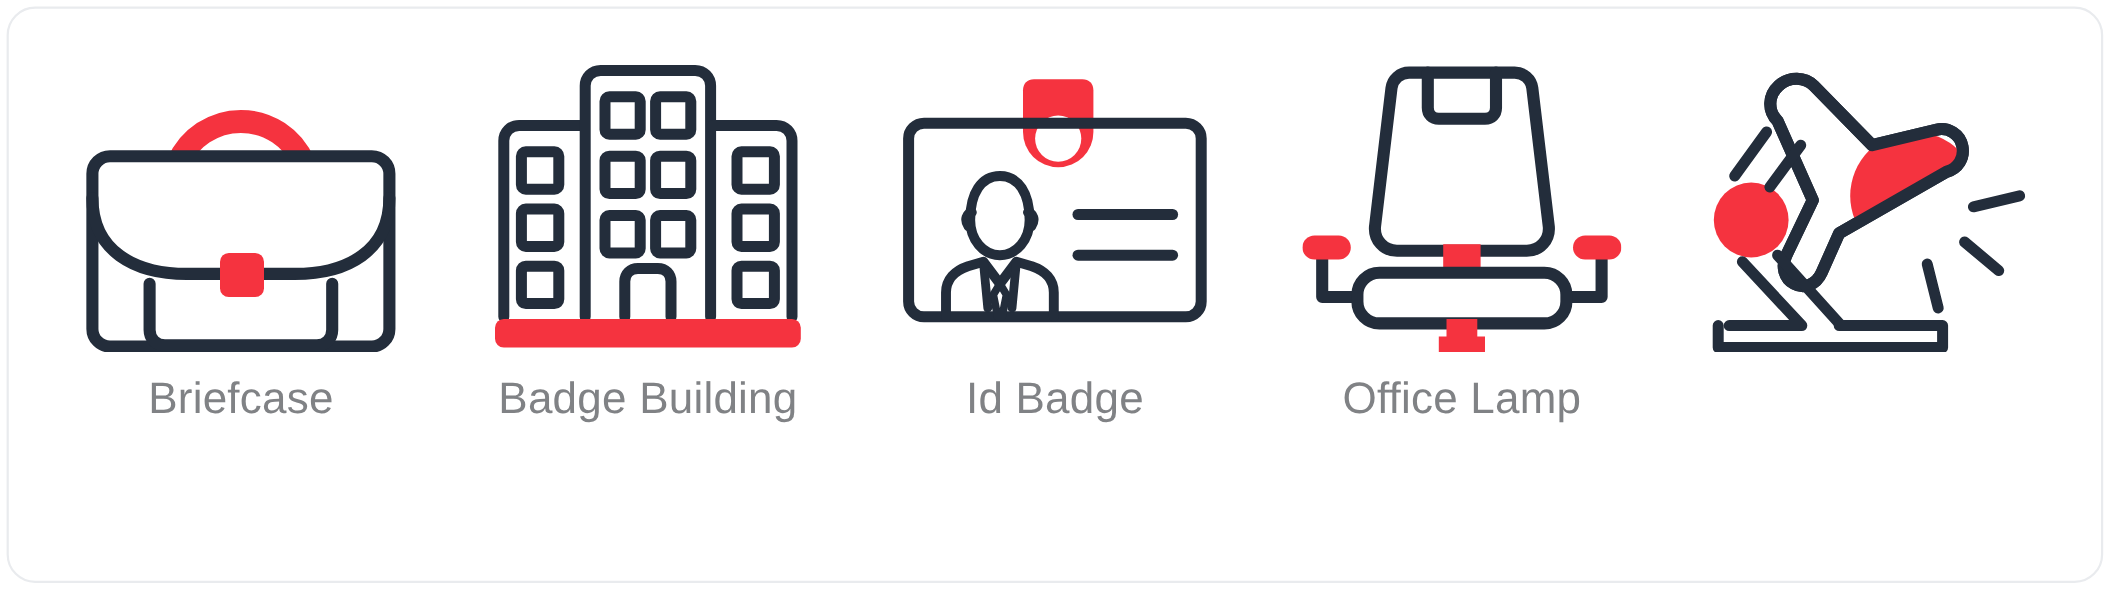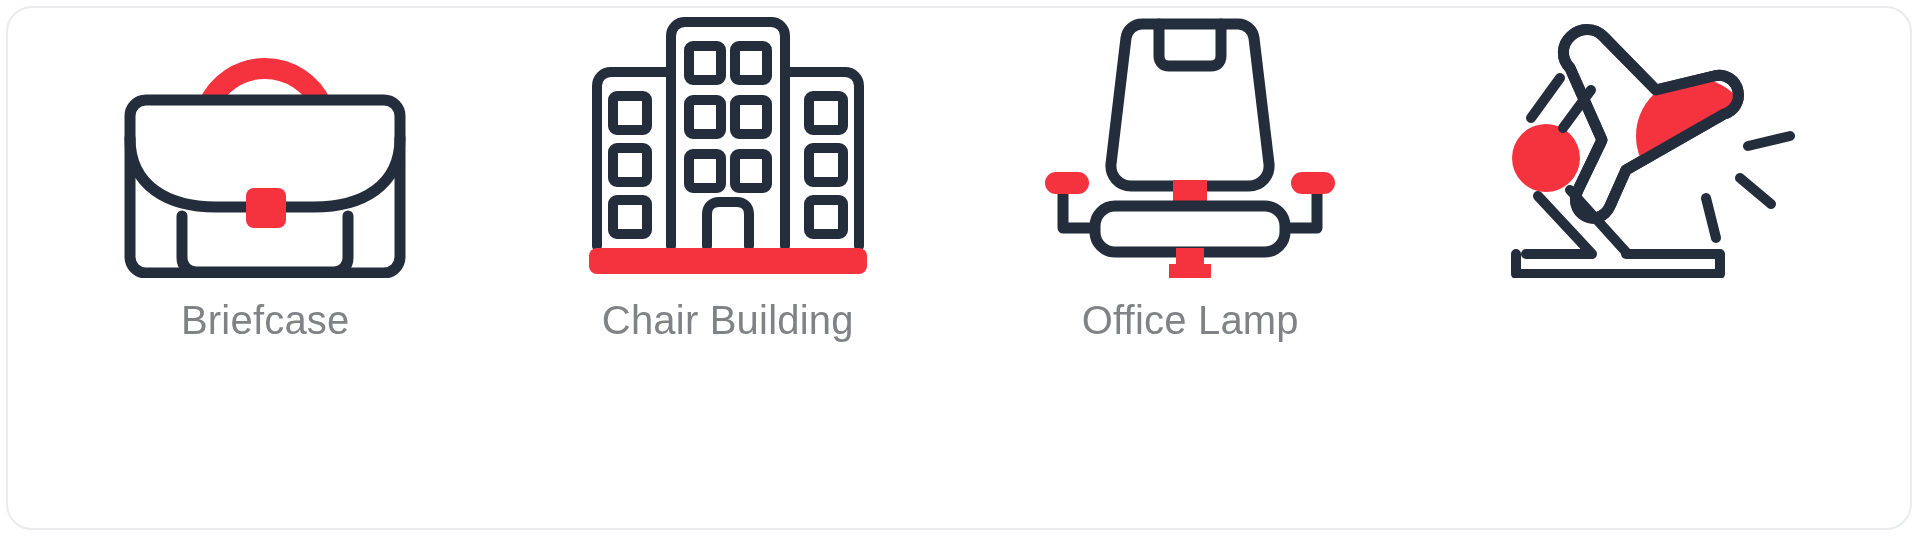--- a/index.html
+++ b/index.html
@@ -36,20 +36,21 @@
     justify-content: space-between;
     padding: 0 26px;
     box-sizing: border-box;
   }
   .icon-cell {
     flex: 1 1 0;
     display: flex;
     flex-direction: column;
     align-items: center;
     justify-content: flex-start;
+    padding-top: 42px;
   }
   .icon-art {
     width: 290px;
     height: 270px;
     display: block;
   }
   .icon-label {
     margin-top: 22px;
     font-size: 40px;
     line-height: 1;
@@ -100,23 +101,46 @@
 
         <path d="M124 238 L124 206 C124 199 129 194 136 194 L154 194 C161 194 166 199 166 206 L166 238" fill="none" stroke="#232d3b" stroke-width="10" stroke-linecap="round"></path>
 
         <path d="M276 238 L276 78 C276 70 270 64 262 64 L204 64" fill="none" stroke="#232d3b" stroke-width="10" stroke-linecap="round"></path>
         <rect x="226" y="88" width="34" height="34" rx="4" fill="none" stroke="#232d3b" stroke-width="10"></rect>
         <rect x="226" y="140" width="34" height="34" rx="4" fill="none" stroke="#232d3b" stroke-width="10"></rect>
         <rect x="226" y="192" width="34" height="34" rx="4" fill="none" stroke="#232d3b" stroke-width="10"></rect>
 
         <rect x="6" y="240" width="278" height="26" rx="8" ry="8" fill="#f5333f"></rect>
       </svg>
-      <div class="icon-label">Chair Building</div>
-    </div>
-
+      <div class="icon-label">Badge Building</div>
+    </div>
+
+    <div class="icon-cell">
+      <svg class="icon-art" viewBox="0 0 290 270">
+
+        <path d="M126 22 L170 22 C176 22 180 26 180 32 L180 70 A22 22 0 0 1 116 70 L116 32 C116 26 120 22 126 22 Z" fill="#f5333f"></path>
+        <circle cx="148" cy="76" r="21" fill="#ffffff"></circle>
+
+        <rect x="12" y="62" width="266" height="176" rx="14" ry="14" fill="none" stroke="#232d3b" stroke-width="10"></rect>
+
+        <path d="M68 150 C68 126 78 110 95 110 C112 110 122 126 122 150 C122 168 110 182 95 182 C80 182 68 168 68 150 Z" fill="none" stroke="#232d3b" stroke-width="9" stroke-linejoin="round"></path>
+
+        <path d="M70 143 C64 143 62 150 66 156 M120 143 C126 143 128 150 124 156" fill="none" stroke="#232d3b" stroke-width="8" stroke-linecap="round"></path>
+
+        <path d="M46 238 L46 216 C46 204 54 196 66 192 L80 188 L95 208 L110 188 L124 192 C136 196 144 204 144 216 L144 238" fill="none" stroke="#232d3b" stroke-width="9" stroke-linejoin="round" stroke-linecap="round"></path>
+
+        <path d="M95 208 L89 218 L93 238 L97 238 L101 218 Z" fill="none" stroke="#232d3b" stroke-width="7" stroke-linejoin="round"></path>
+
+        <path d="M80 188 L84 230 M110 188 L106 230" fill="none" stroke="#232d3b" stroke-width="8" stroke-linecap="round"></path>
+
+        <line x1="166" y1="145" x2="252" y2="145" stroke="#232d3b" stroke-width="10" stroke-linecap="round"></line>
+        <line x1="166" y1="182" x2="252" y2="182" stroke="#232d3b" stroke-width="10" stroke-linecap="round"></line>
+      </svg>
+      <div class="icon-label">Id Badge</div>
+    </div>
 
     <div class="icon-cell">
       <svg class="icon-art" viewBox="0 0 290 270">
 
         <path d="M97 16 L193 16 C201 16 208 22 209 30 L224 156 C225 168 216 178 204 178 L86 178 C74 178 65 168 66 156 L81 30 C82 22 89 16 97 16 Z" fill="#ffffff" stroke="#232d3b" stroke-width="11" stroke-linejoin="round"></path>
 
         <path d="M114 16 L114 48 C114 54 118 58 124 58 L166 58 C172 58 176 54 176 48 L176 16" fill="none" stroke="#232d3b" stroke-width="11" stroke-linejoin="round" stroke-linecap="round"></path>
 
         <rect x="128" y="172" width="34" height="30" fill="#f5333f"></rect>
 

